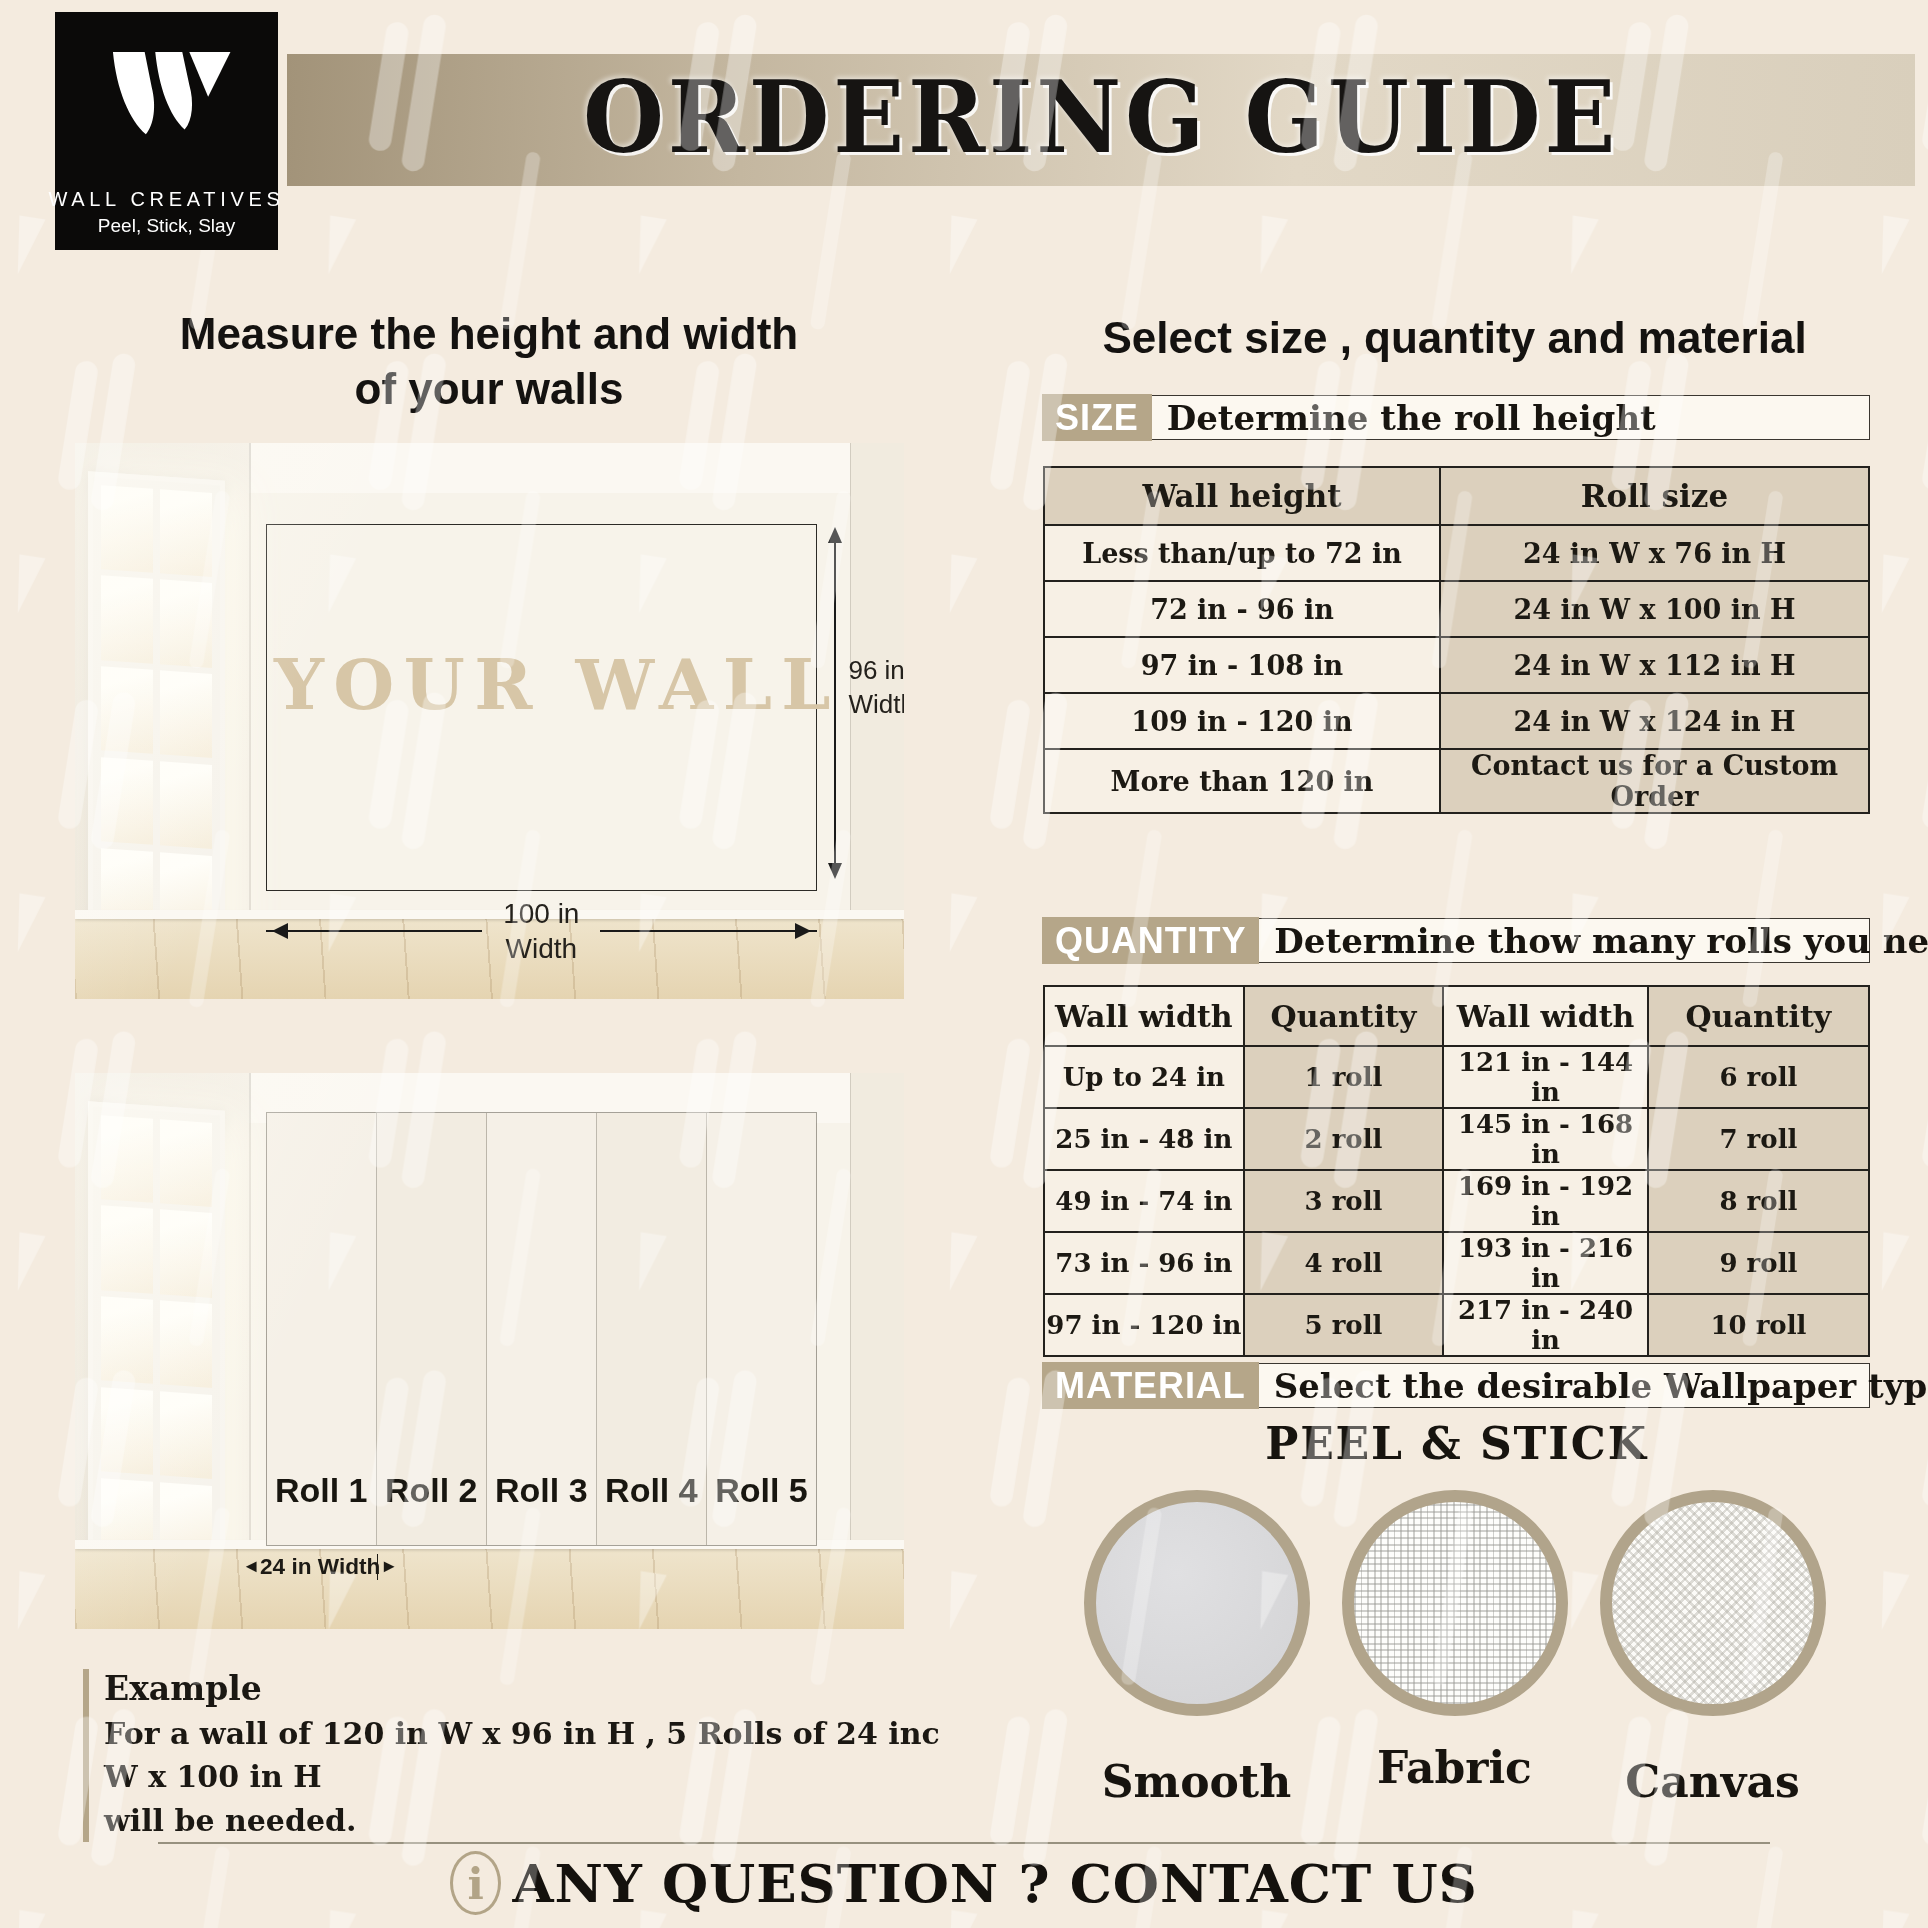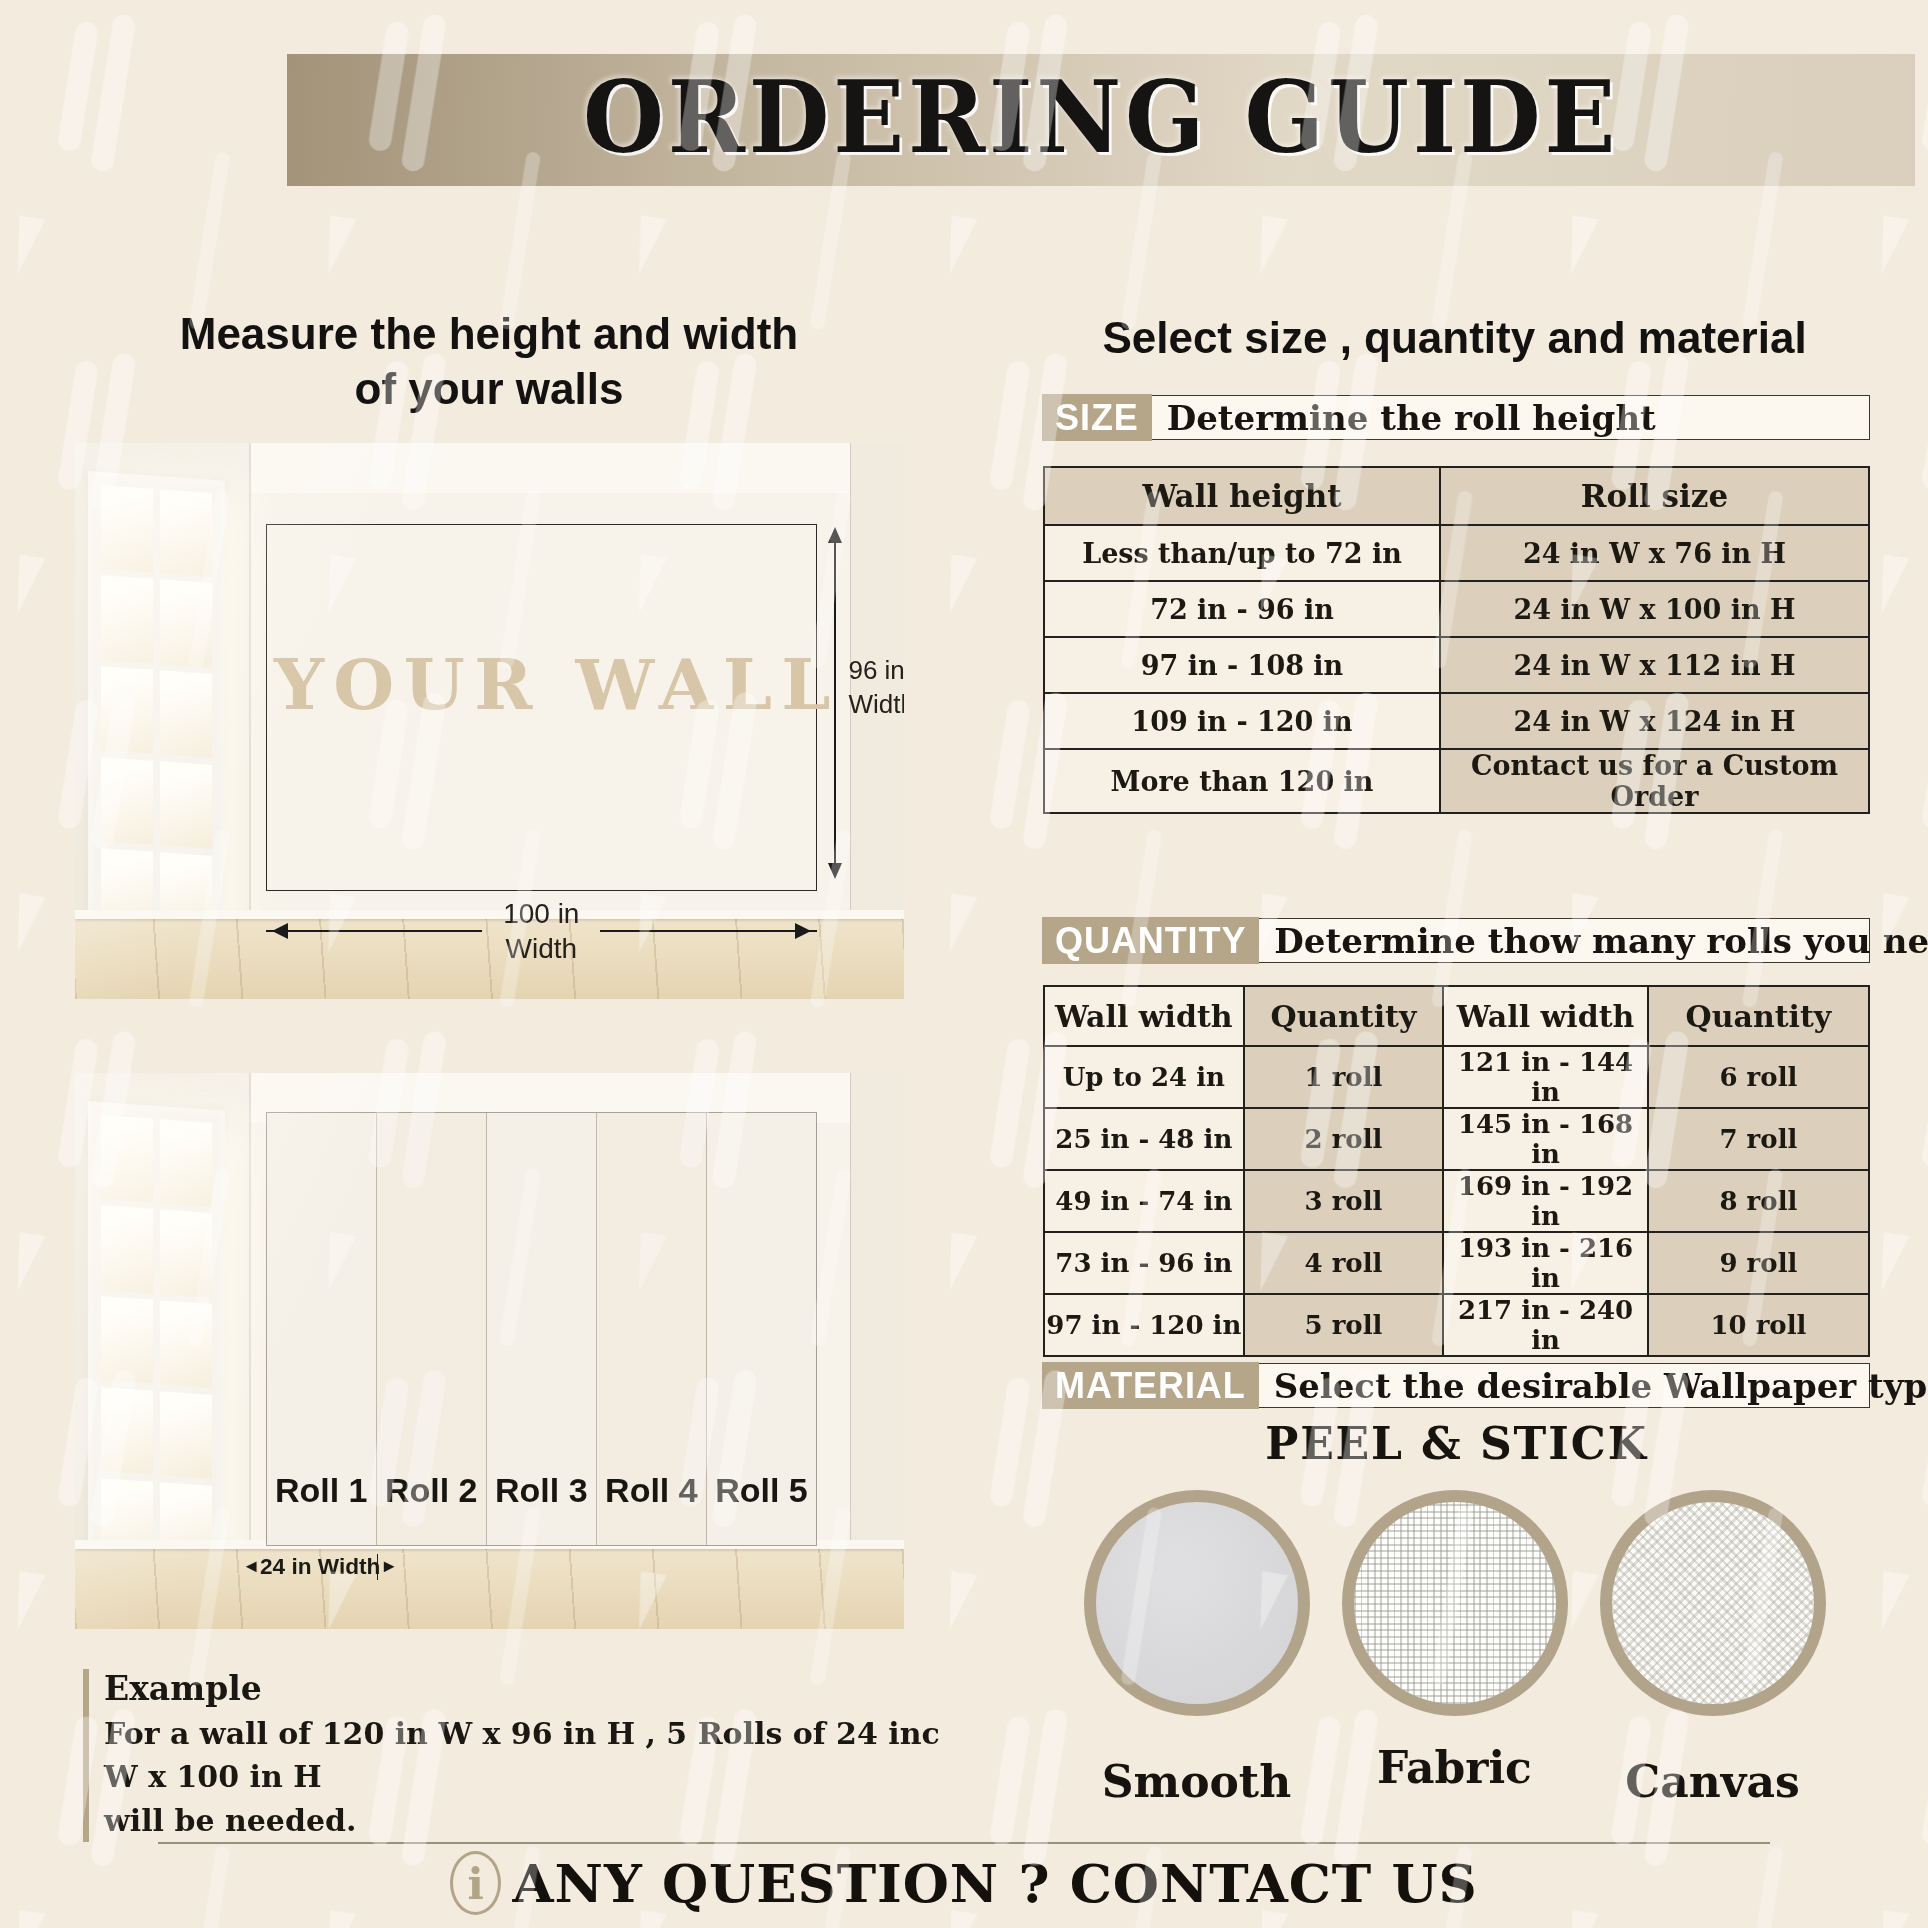--- a/index.html
+++ b/index.html
@@ -121,20 +121,31 @@
           <path d="M30 250 L58 250 L38 312 Z"></path>
         </g>
       </pattern>
     </defs>
     <rect width="2048" height="2048" fill="url(#wm)"></rect>
   </svg>
 
   <div class="title-band">
     <h1 class="page-title">ORDERING GUIDE</h1>
   </div>
+  <div class="logo-box">
+    <svg class="logo-mark" viewBox="0 0 120 92">
+      <g fill="#ffffff">
+        <path d="M14 6 C17 38 28 64 42 76 C49 68 51 52 47 36 L41 6 Z"></path>
+        <path d="M50 6 C53 36 62 60 75 72 C82 64 83 48 79 34 L73 6 Z"></path>
+        <path d="M79 6 L114 6 L95 44 Z"></path>
+      </g>
+    </svg>
+    <div class="logo-name">WALL CREATIVES</div>
+    <div class="logo-tagline">Peel, Stick, Slay</div>
+  </div>
 
   <h2 class="measure-heading">
     <span>Measure the height and width</span><br>
     <span>of your walls</span>
   </h2>
 
   <div class="room room1">
     <div class="ceiling"></div>
     <div class="left-wall"></div>
     <div class="right-wall"></div>

